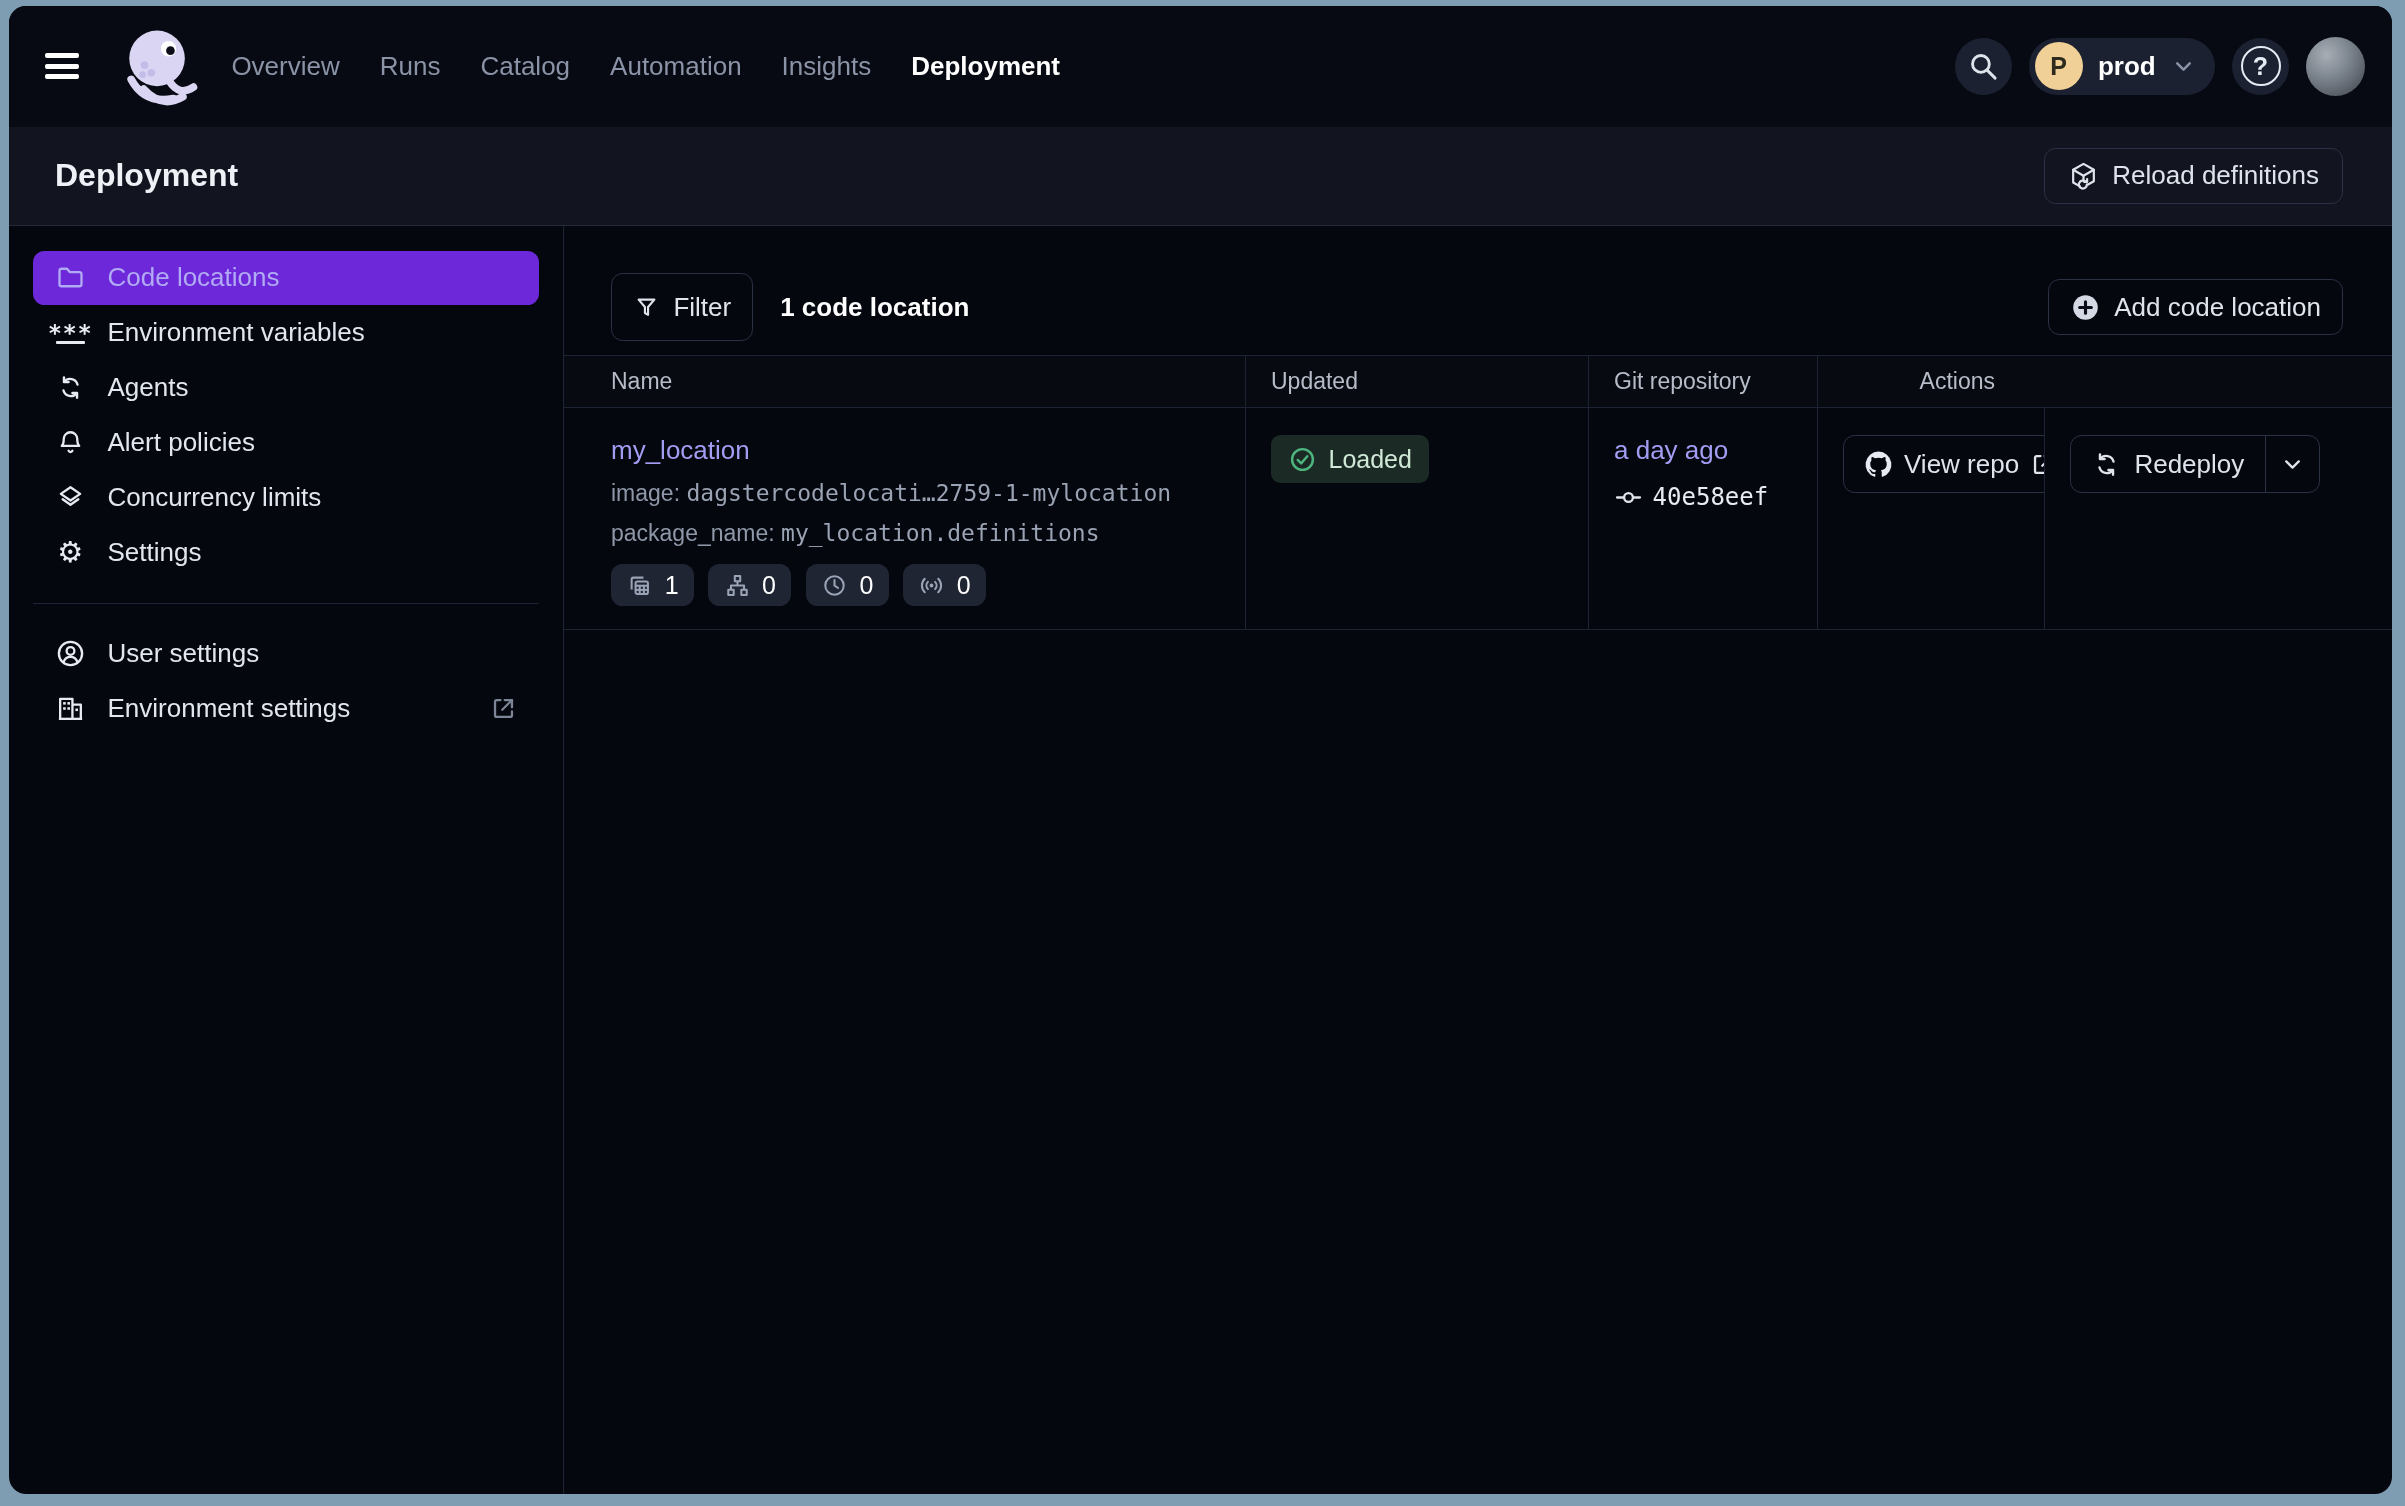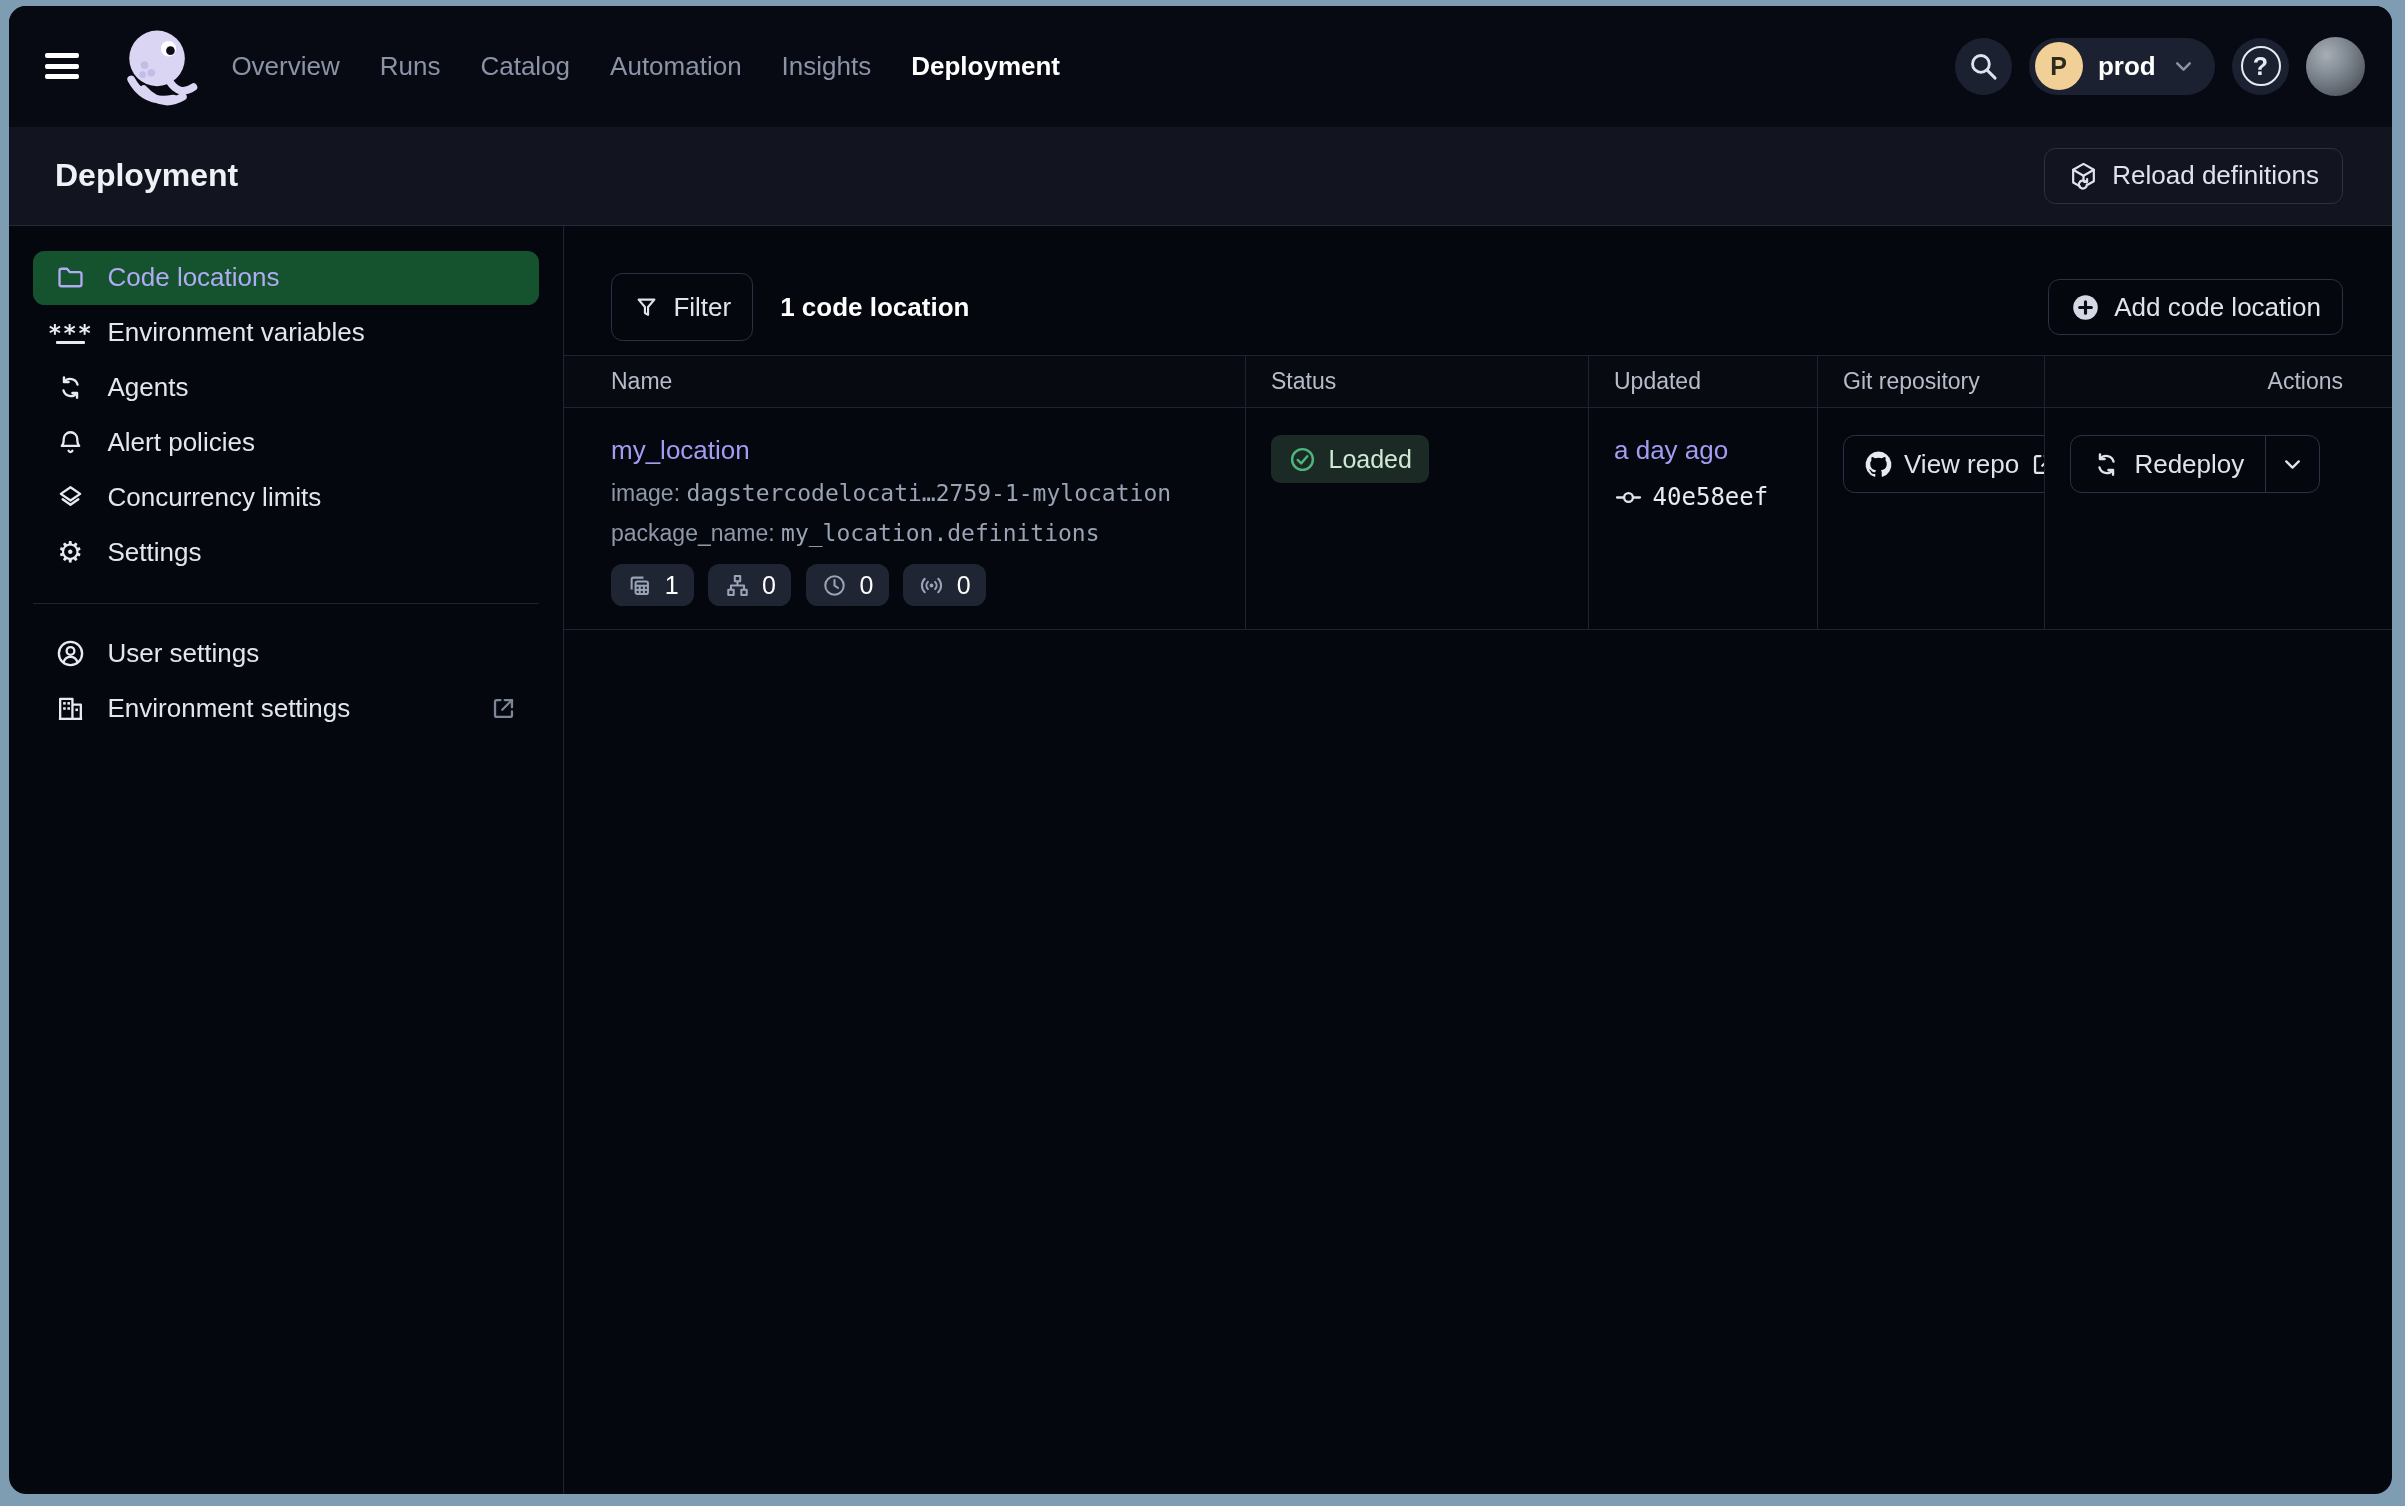--- a/index.html
+++ b/index.html
@@ -25,21 +25,21 @@
   
   .titleband { height:99px; background:#12151f; border-bottom:1px solid #232a3a; display:flex; align-items:center; padding:0 49px 0 46px; flex:none; }
   .page-title { font-size:32px; font-weight:600; color:#eef1f6; }
   .btn { display:inline-flex; align-items:center; gap:13.4px; border:1px solid #2b3245; border-radius:11.5px; background:transparent; color:#dfe4ec; font-size:26px; font-family:"Liberation Sans",sans-serif; cursor:pointer; }
   .reload-btn { margin-left:auto; height:56px; padding:0 23px; }
 
   
   .content { flex:1; display:flex; min-height:0; }
   .sidebar { width:555px; flex:none; border-right:1px solid #1d2434; padding-top:25px; }
   .side-item { height:54px; margin:0 24px 1px 24px; border-radius:11.5px; display:flex; align-items:center; padding:0 21px; gap:21px; font-size:26px; color:#e2e7ef; cursor:pointer; }
-  .side-item.active { background:#14532d; color:#b1aaf4; }
+  .side-item.active { background:#6d28d9; color:#b1aaf4; }
   .side-item .sicon { width:32.5px; display:flex; justify-content:center; flex:none; }
   .side-divider { height:1px; background:#1d2434; margin:23px 24px; }
   .side-item .ext { margin-left:auto; }
 
   .main { flex:1; display:flex; flex-direction:column; min-width:0; }
   .toolbar { display:flex; align-items:center; padding:34px 49px 0 47px; height:129px; flex:none; }
   .filter-btn { height:68px; padding:0 21px; }
   .count-text { margin-left:27px; font-size:26px; font-weight:700; color:#ffffff; }
   .add-btn { margin-left:auto; height:56px; padding:0 21px; }
 
@@ -262,21 +262,20 @@
               <line x1="12" y1="7.5" x2="12" y2="16.5" stroke="#0a0d17" stroke-width="2.4" stroke-linecap="round"></line>
               <line x1="7.5" y1="12" x2="16.5" y2="12" stroke="#0a0d17" stroke-width="2.4" stroke-linecap="round"></line>
             </svg>
           </span>
           <span>Add code location</span>
         </button>
       </div>
 
       <div class="tablehead">
         <div class="th">Name</div>
-        <div class="th">Status</div>
         <div class="th">Updated</div>
         <div class="th">Git repository</div>
         <div class="th right">Actions</div>
       </div>
 
       <div class="tablerow">
 
         <div class="td">
           <span class="loc-name">my_location</span>
           <div class="meta-line">

